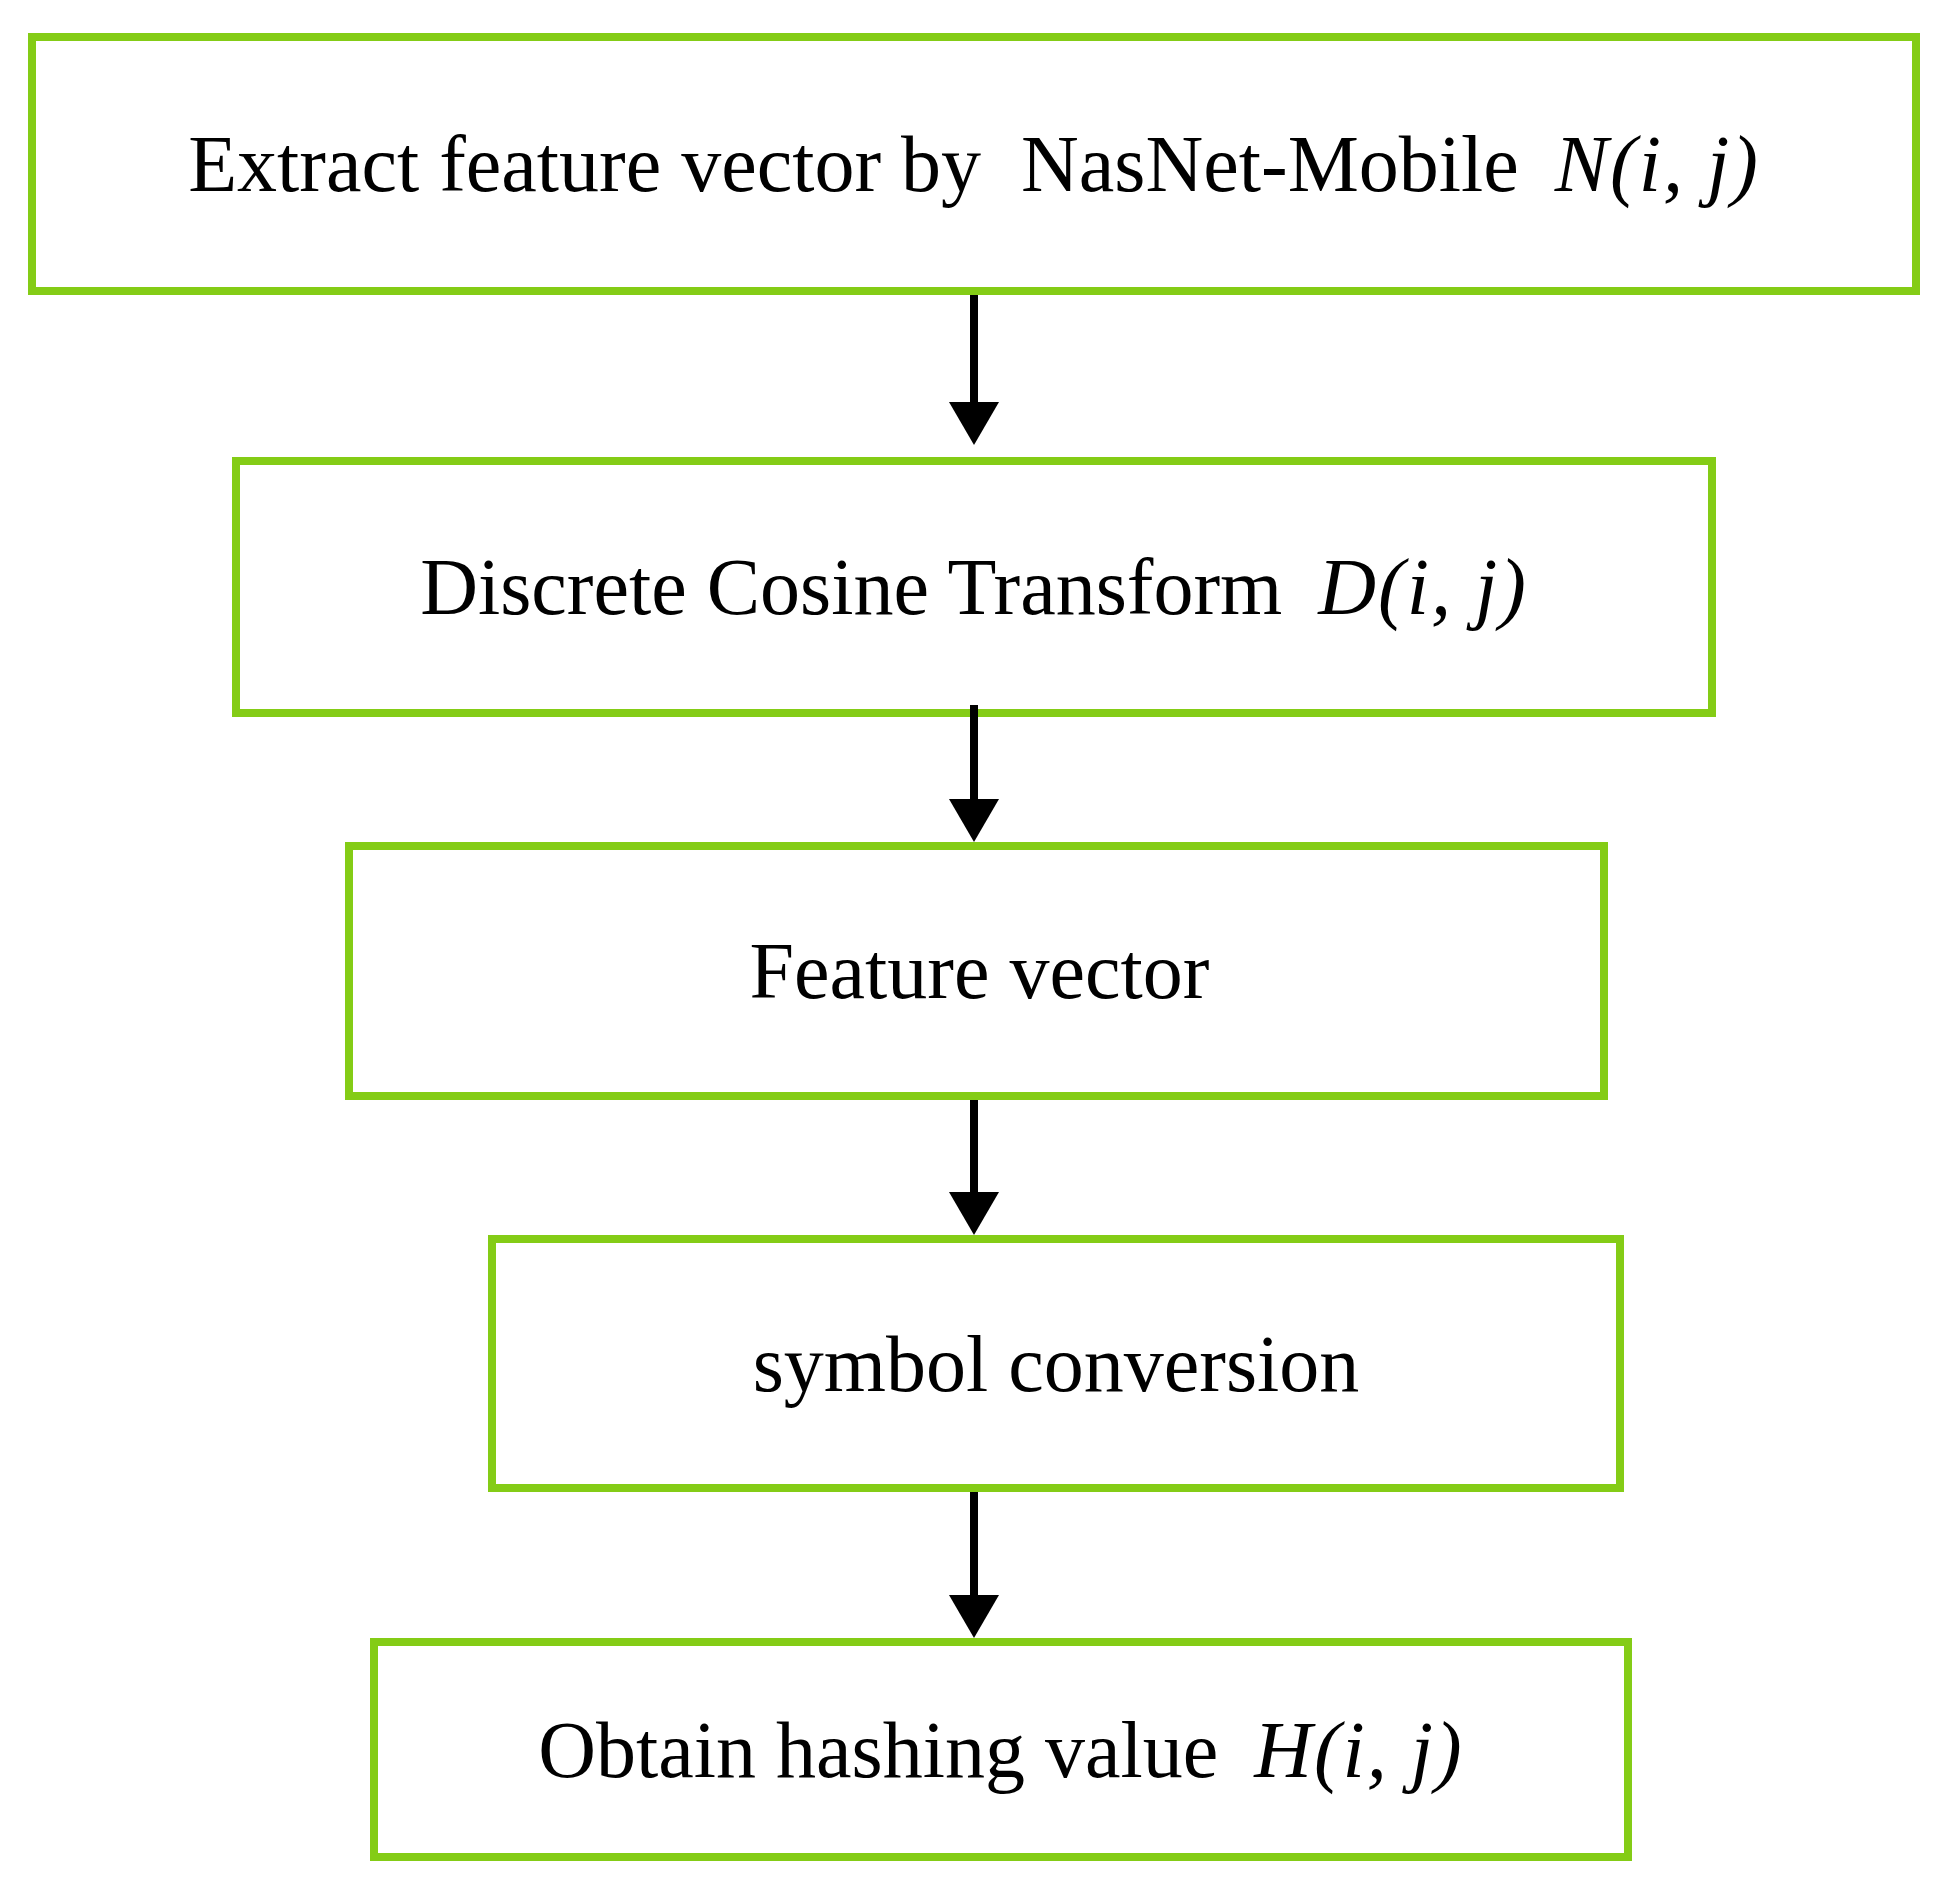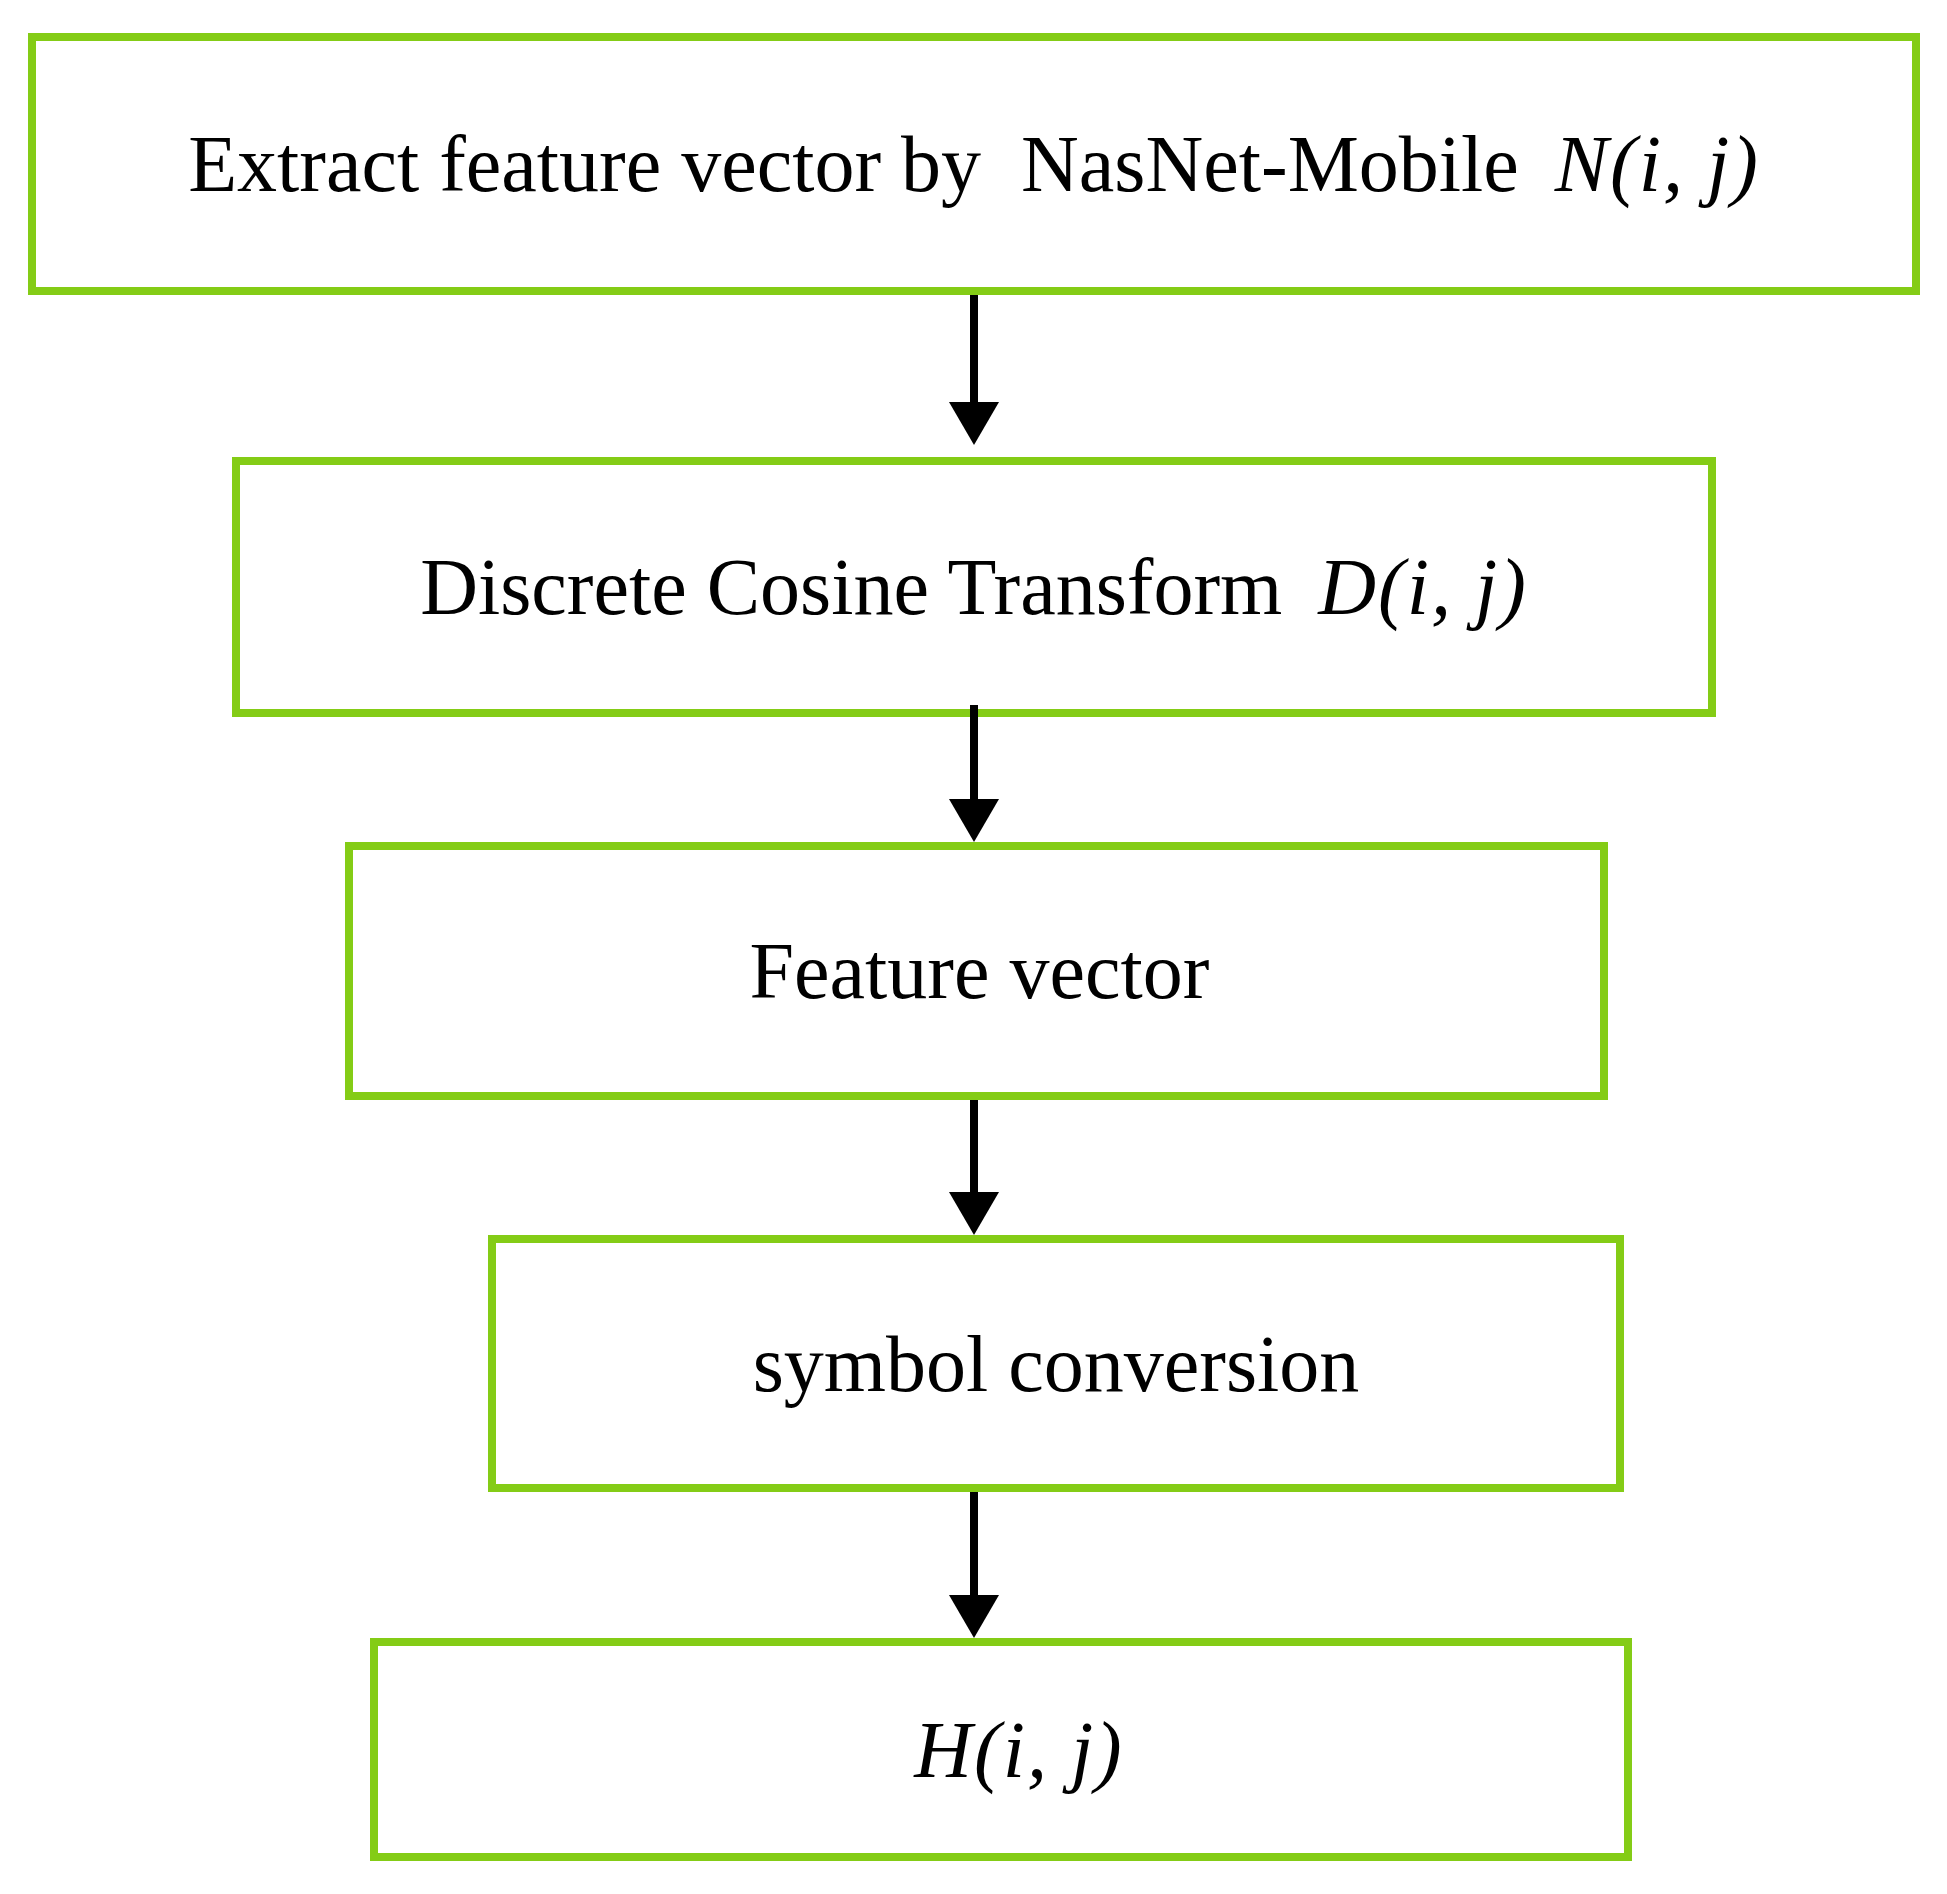--- a/index.html
+++ b/index.html
@@ -110,16 +110,17 @@
     <span class="label">symbol conversion</span>
     <span class="math"></span>
   </div>
 
   <div class="flow-arrow a4">
     <div class="stem"></div>
     <div class="head"></div>
   </div>
 
   <div class="flow-box b5">
+    <span class="label">Obtain hashing value</span>
     <span class="math">H(i, j)</span>
   </div>
 
 </div>
 
 </body></html>

